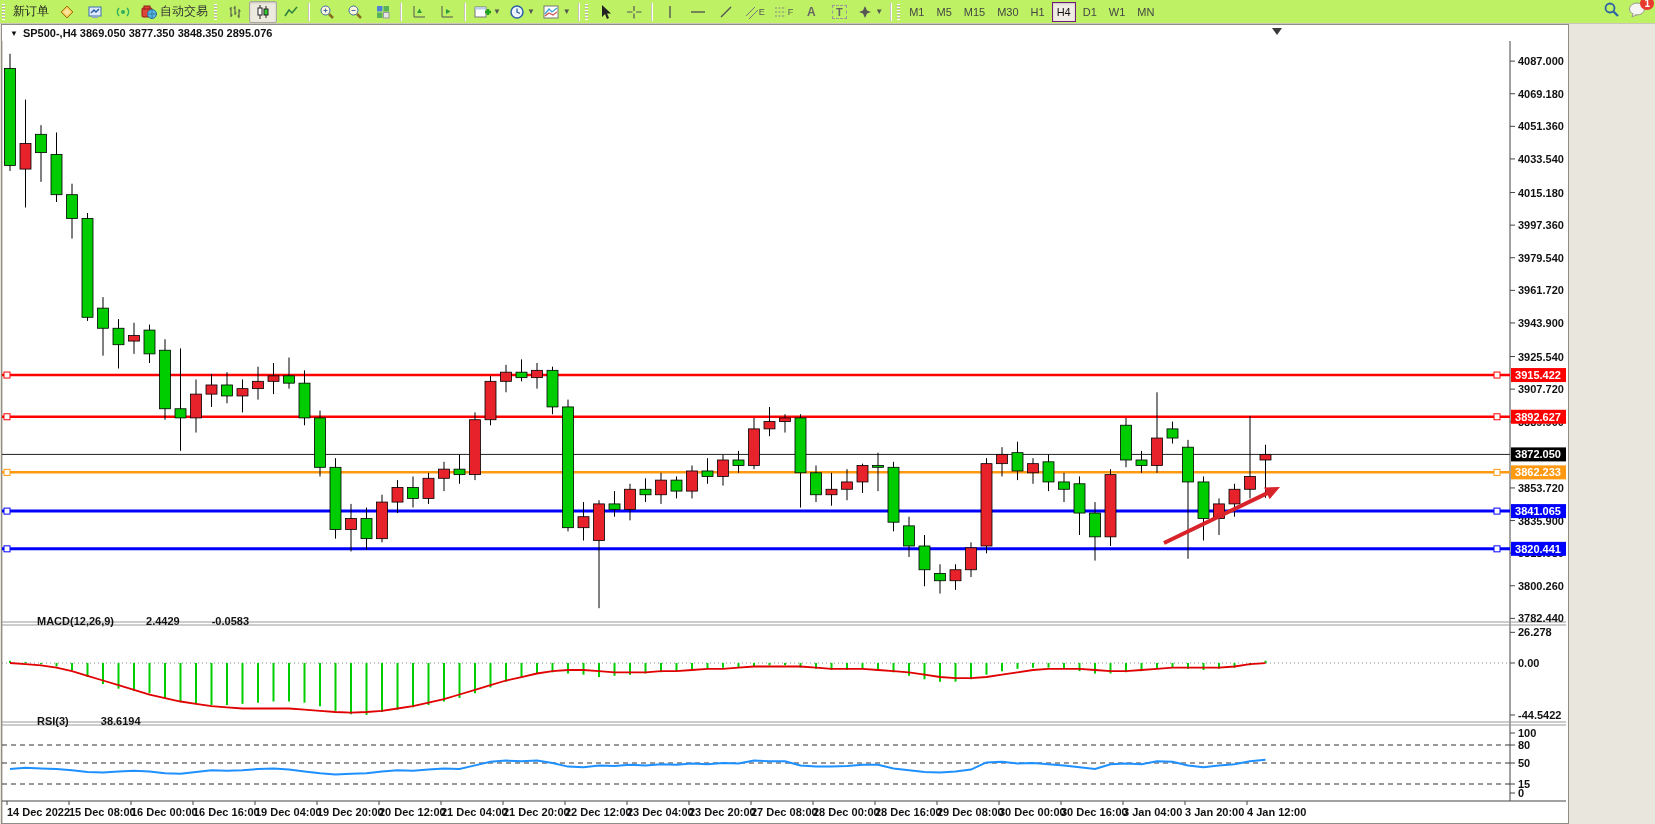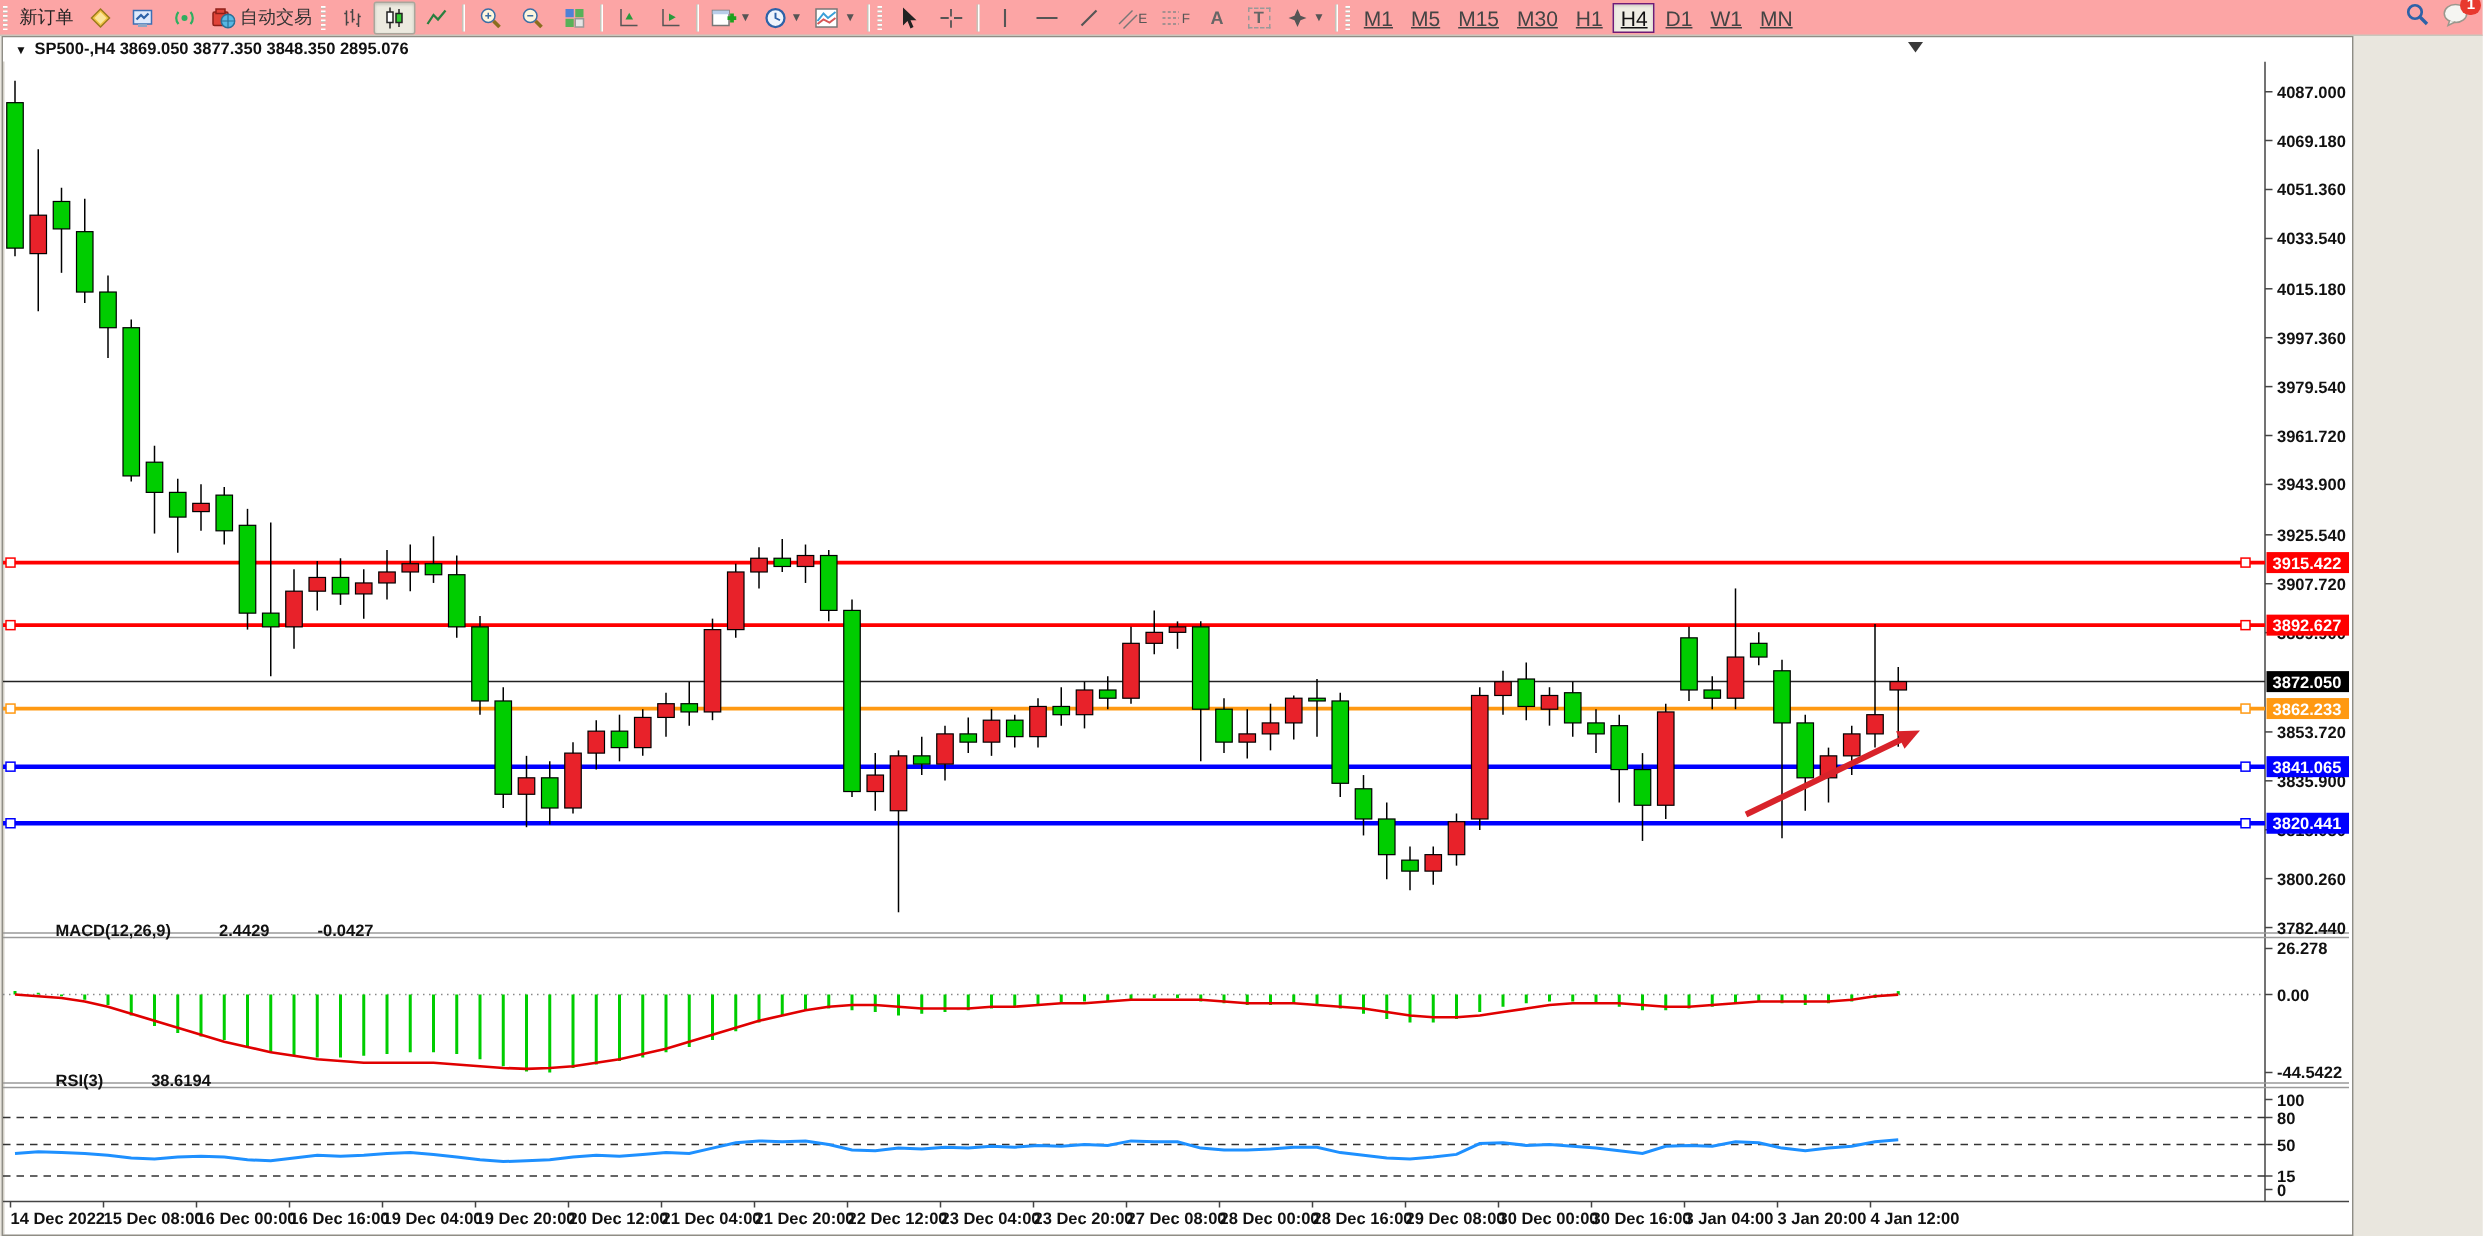--- a/index.html
+++ b/index.html
@@ -1,28 +1,28 @@
 <!DOCTYPE html>
 <html><head>
 <meta charset="utf-8">
 <style>
   html,body{margin:0;padding:0;width:1655px;height:824px;overflow:hidden;
     font-family:"Liberation Sans",sans-serif;background:#e9e6de;-webkit-font-smoothing:none;}
   
-  .toolbar{position:absolute;left:0;top:0;width:1655px;height:23px;background:#fca5a5;
+  .toolbar{position:absolute;left:0;top:0;width:1655px;height:23px;background:#bef264;
     border-bottom:1px solid #c9c6bc;display:flex;align-items:center;white-space:nowrap;}
   .grip{width:5px;height:16px;margin:0 2px;background:repeating-linear-gradient(#fff 0 1px,#b9b6ac 1px 2px,transparent 2px 3px);
     background-size:3px 3px;background-repeat:repeat-y;}
   .tsep{width:1px;height:18px;background:#c6c3b9;border-right:1px solid #fff;margin:0 3px;}
   .tbtn{height:20px;min-width:20px;display:inline-flex;align-items:center;justify-content:center;
     padding:0 3px;border:1px solid transparent;border-radius:2px;color:#333;font-size:12px;cursor:default;}
   .tbtn.lbl{font-size:12px;color:#222;}
   .tbtn.active{border:1px solid #aaa79c;background:#eceadf;box-shadow:inset 0 1px 2px rgba(0,0,0,.18);}
   .tbtn .dd{font-size:8px;color:#555;margin-left:2px;}
-  .tf{font-size:14px;color:#444;padding:0 4px;height:18px;display:inline-flex;align-items:center;border:1px solid transparent;text-decoration:underline;}
+  .tf{font-size:11px;color:#444;padding:0 4px;height:18px;display:inline-flex;align-items:center;border:1px solid transparent;}
   .tf.active{border:1px solid #701a75;background:#efede4;box-shadow:inset 0 1px 2px rgba(0,0,0,.15);color:#111;}
   .right-tools{position:absolute;right:8px;top:0;height:23px;display:flex;align-items:center;gap:8px;}
   .chatwrap{position:relative;}
   .badge{position:absolute;top:-4px;right:-7px;background:#e8392e;color:#fff;border-radius:8px;
     font-size:10px;font-weight:700;padding:0 4px;line-height:13px;}
   
   .chart-window{position:absolute;left:1px;top:24px;width:1566px;height:798px;background:#fff;
     border:1px solid #8f8d85;box-shadow:inset 1px 0 0 #d5d2c9;}
   .title-strip{position:absolute;left:0;top:0;width:100%;height:16px;background:#fff;
     font-size:11px;font-weight:700;color:#111;display:flex;align-items:center;}
@@ -649,18 +649,18 @@
         <text x="1059" y="775">30 Dec 16:00</text>
         <line x1="1121" y1="760" x2="1121" y2="764" stroke="#444"></line>
         <text x="1121" y="775">3 Jan 04:00</text>
         <line x1="1183" y1="760" x2="1183" y2="764" stroke="#444"></line>
         <text x="1183" y="775">3 Jan 20:00</text>
         <line x1="1245" y1="760" x2="1245" y2="764" stroke="#444"></line>
         <text x="1245" y="775">4 Jan 12:00</text>
       </g>
     </svg>
   <div class="pane-label" style="top:590px">
-    <span>MACD(12,26,9)</span><span>2.4429</span><span>-0.0427</span>
+    <span>MACD(12,26,9)</span><span>2.4429</span><span>-0.0583</span>
   </div>
   <div class="pane-label" style="top:690px">
     <span>RSI(3)</span><span>38.6194</span>
   </div>
 </div>
 
 </body></html>

